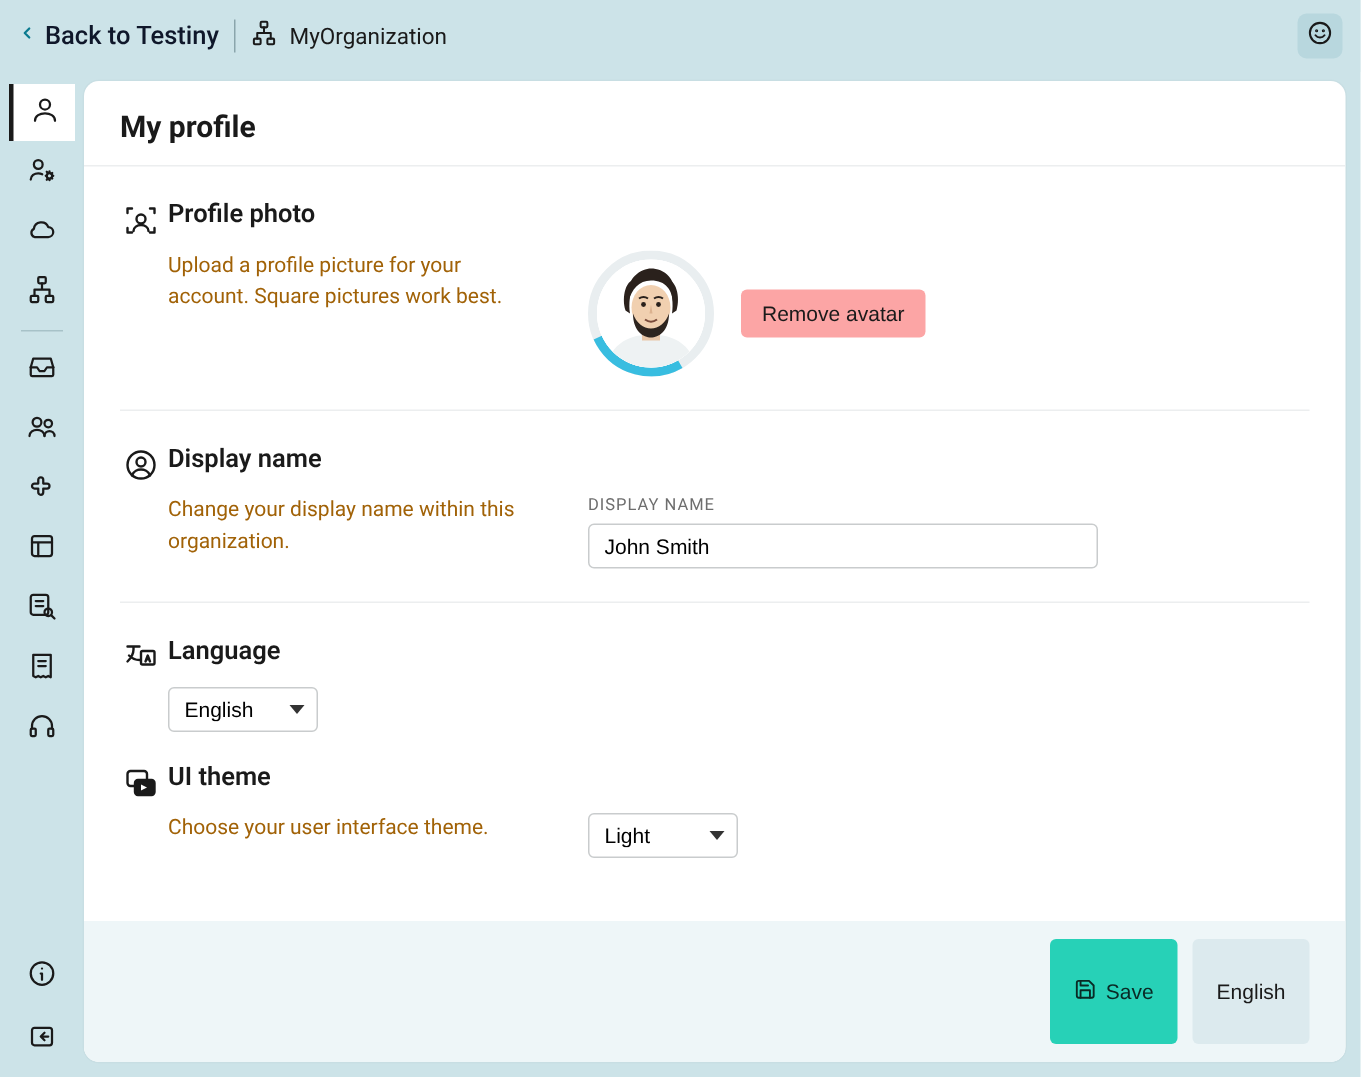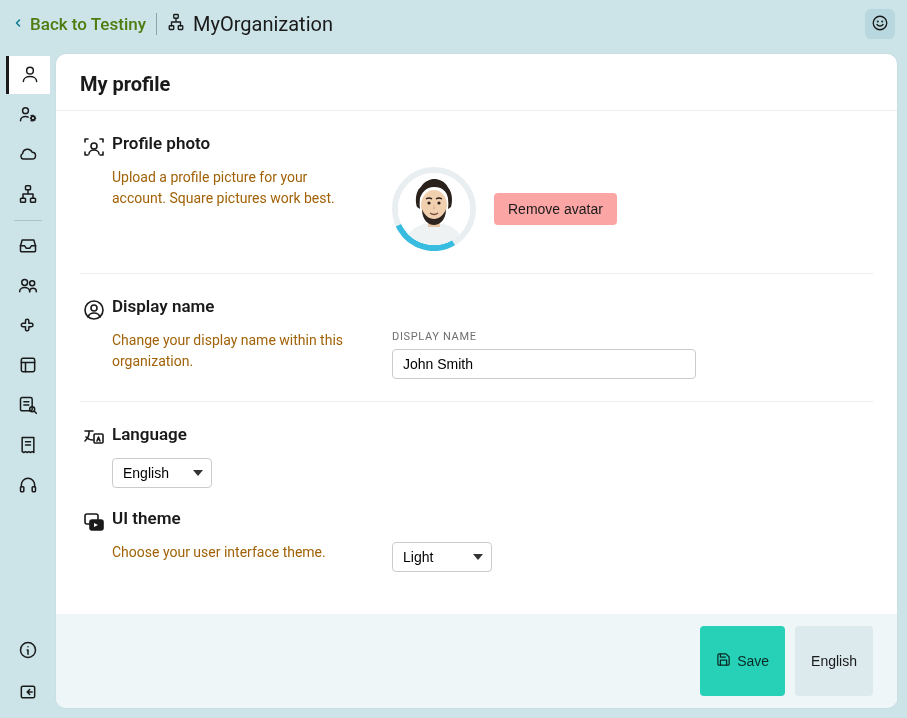--- a/index.html
+++ b/index.html
@@ -18,39 +18,39 @@
       align-items: center;
       height: 48px;
       padding: 0 12px;
       background: #cce3e8;
       gap: 10px;
     }
     .back-link {
       display: flex;
       align-items: center;
       gap: 6px;
-      color: #4d7c0f;
+      color: #0f172a;
       font-size: 17px;
       font-weight: 500;
       cursor: pointer;
     }
     .back-link .chev {
       font-size: 14px;
     }
     .vdiv {
       width: 1px;
       height: 22px;
       background: #8aa5ab;
     }
     .org {
       display: flex;
       align-items: center;
       gap: 8px;
       color: #1a1a1a;
-      font-size: 20px;
+      font-size: 15px;
     }
     .org svg { width: 18px; height: 18px; }
     .spacer { flex: 1; }
     .smiley-btn {
       width: 30px; height: 30px;
       border-radius: 6px;
       background: #b8d7de;
       display: flex;
       align-items: center;
       justify-content: center;
@@ -194,21 +194,21 @@
       cursor: pointer;
     }
     
     .field-label {
       font-size: 11px;
       letter-spacing: 0.06em;
       color: #6e6e6e;
       margin-bottom: 6px;
     }
     .text-input {
-      width: 304px;
+      width: 340px;
       height: 30px;
       border: 1px solid #c9cccd;
       border-radius: 4px;
       padding: 0 10px;
       font-size: 14px;
     }
     .select-wrap {
       position: relative;
       width: 100px;
     }

